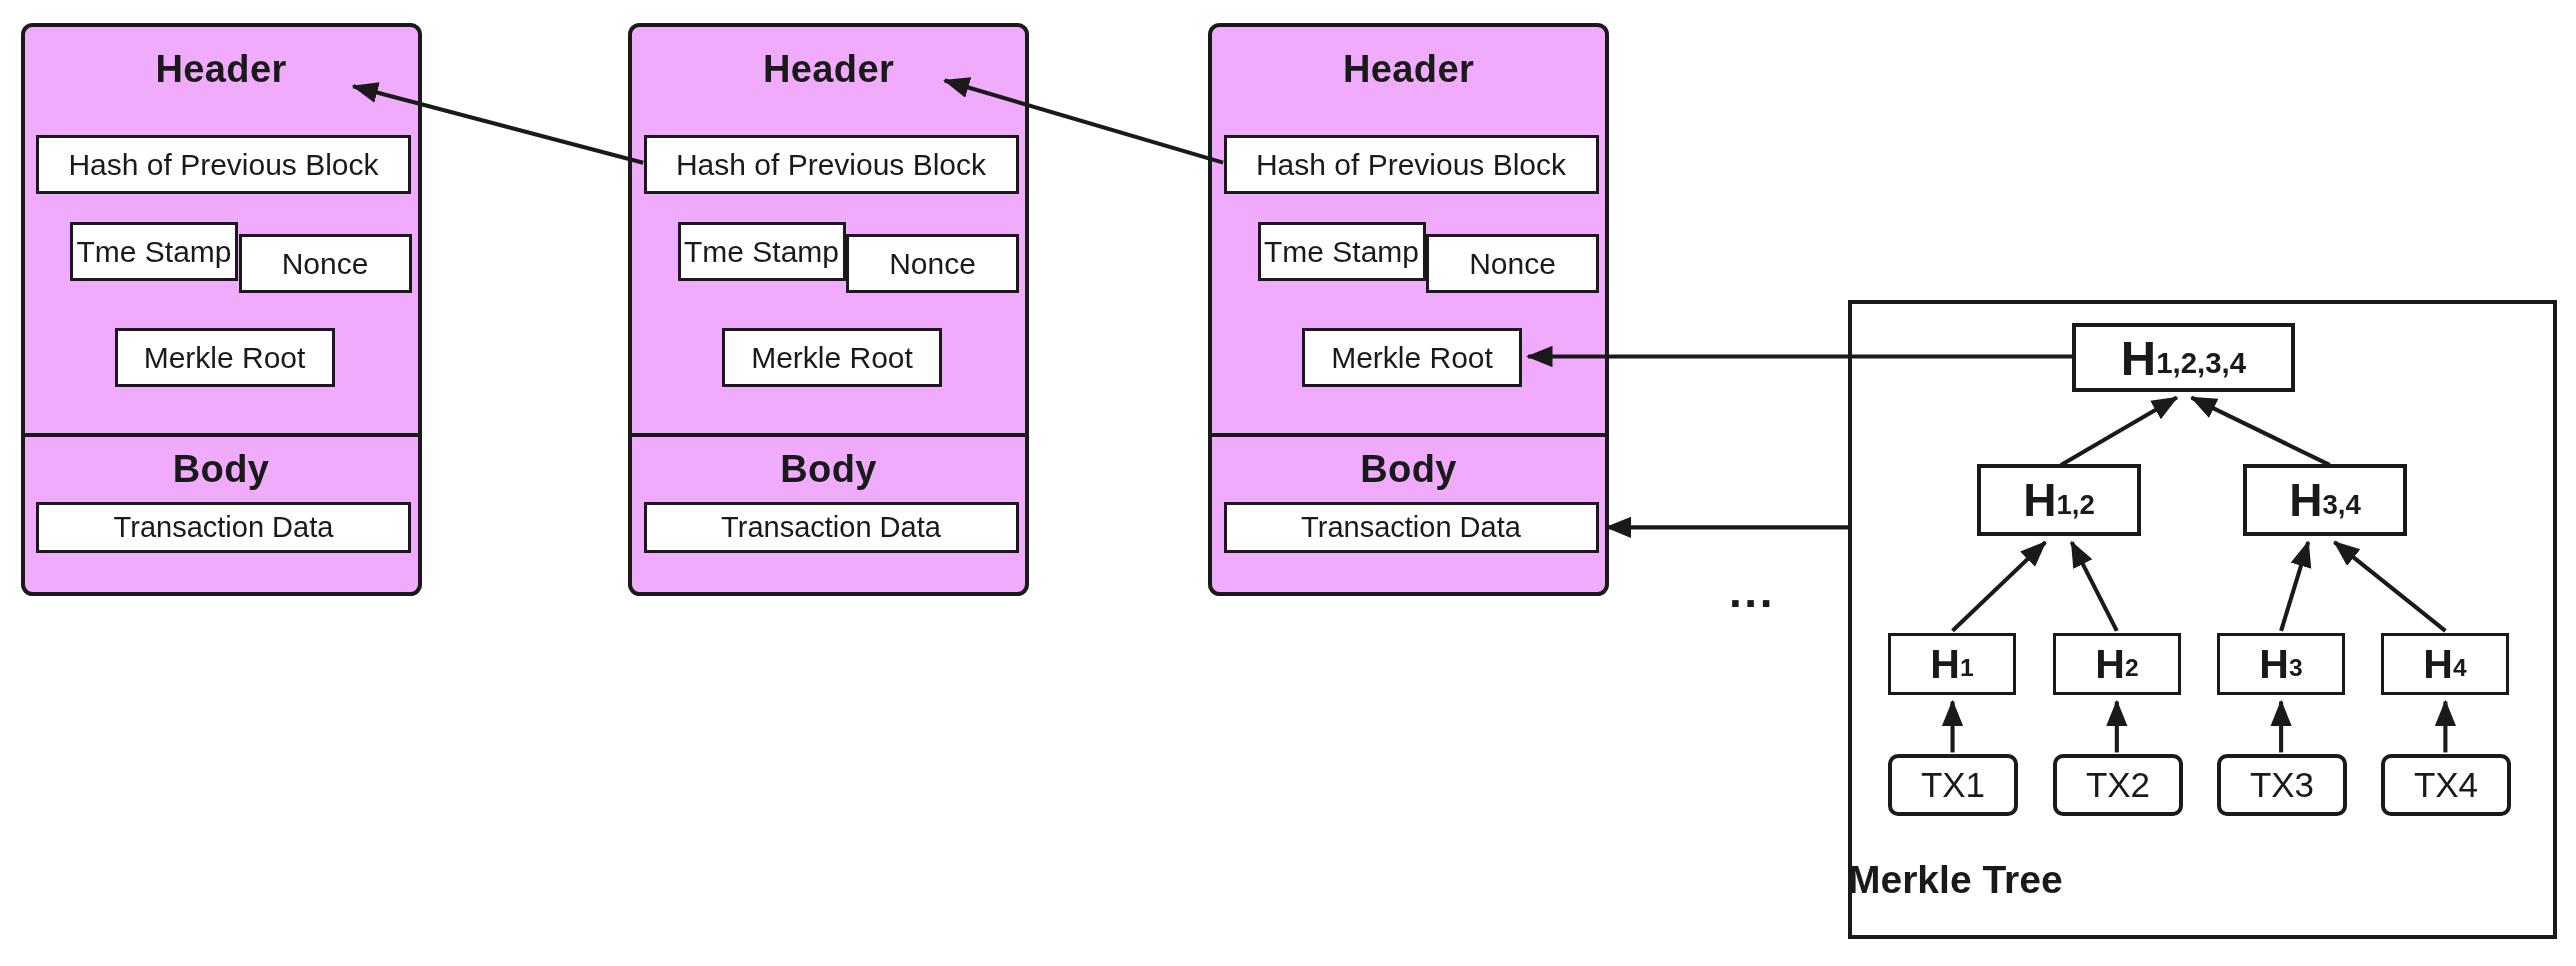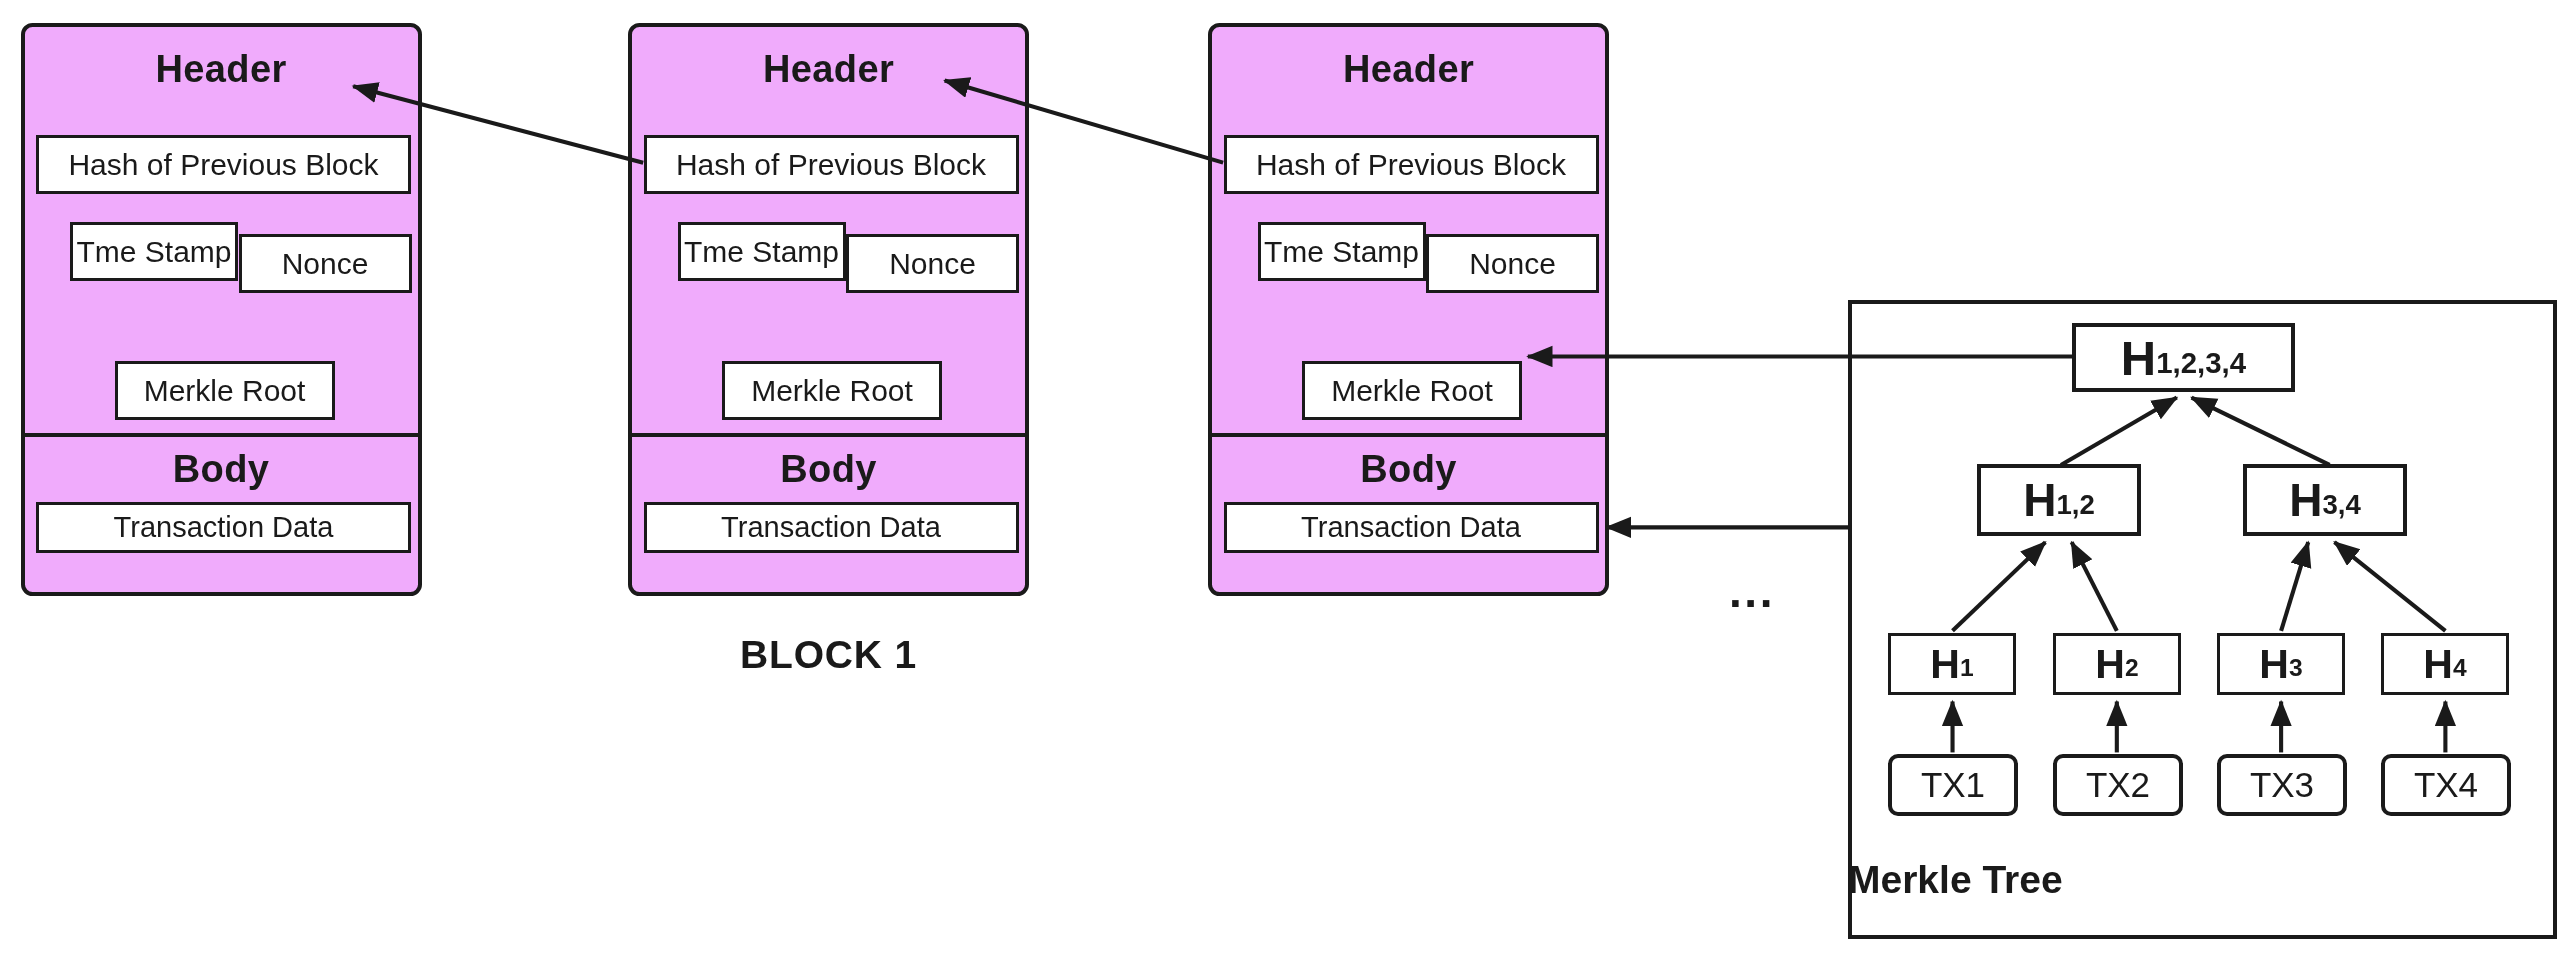--- a/index.html
+++ b/index.html
@@ -22,21 +22,21 @@
   .t-body   { top:421px; }
 
   .ibox {
     position:absolute; border:3.3px solid #1a1a1a; background:#fff;
     display:flex; align-items:center; justify-content:center;
     font-size:30px; font-weight:500; white-space:nowrap;
   }
   .hash-box   { left:11.5px;  top:108px; width:375px; height:59px;text-align:center; }
   .ts-box     { left:11.5px;  top:195px; width:168px; height:59px;margin-left:34px; }
   .nonce-box  { left:214px; top:207px; width:173px; height:59px; }
-  .mroot-box  { left:90px; top:301px; width:220px; height:59px;margin-top:33px; }
+  .mroot-box  { left:90px; top:301px; width:220px; height:59px; }
   .txdata-box { left:11.5px;  top:475px; width:375px; height:51px; font-size:29px; }
 
   .divider { position:absolute; left:-0.8px; right:-0.8px; top:406px; border-top:4.1px solid #1a1a1a; }
 
   .block-label {
     position:absolute; top:633px; width:401px; text-align:center;
     font-size:39px; font-weight:700; letter-spacing:0.8px;
   }
   .bl0 { left:20.5px; } .bl1 { left:628px; } .bl2 { left:1208px; }
 
@@ -91,21 +91,20 @@
   <div class="block b1">
     <div class="section-title t-header">Header</div>
     <div class="ibox hash-box">Hash of Previous Block</div>
     <div class="ibox ts-box">Tme Stamp</div>
     <div class="ibox nonce-box">Nonce</div>
     <div class="ibox mroot-box">Merkle Root</div>
     <div class="divider"></div>
     <div class="section-title t-body">Body</div>
     <div class="ibox txdata-box">Transaction Data</div>
   </div>
-  <div class="block-label bl1">BLOCK 1</div>
 
   <div class="block b2">
     <div class="section-title t-header">Header</div>
     <div class="ibox hash-box">Hash of Previous Block</div>
     <div class="ibox ts-box">Tme Stamp</div>
     <div class="ibox nonce-box">Nonce</div>
     <div class="ibox mroot-box">Merkle Root</div>
     <div class="divider"></div>
     <div class="section-title t-body">Body</div>
     <div class="ibox txdata-box">Transaction Data</div>

